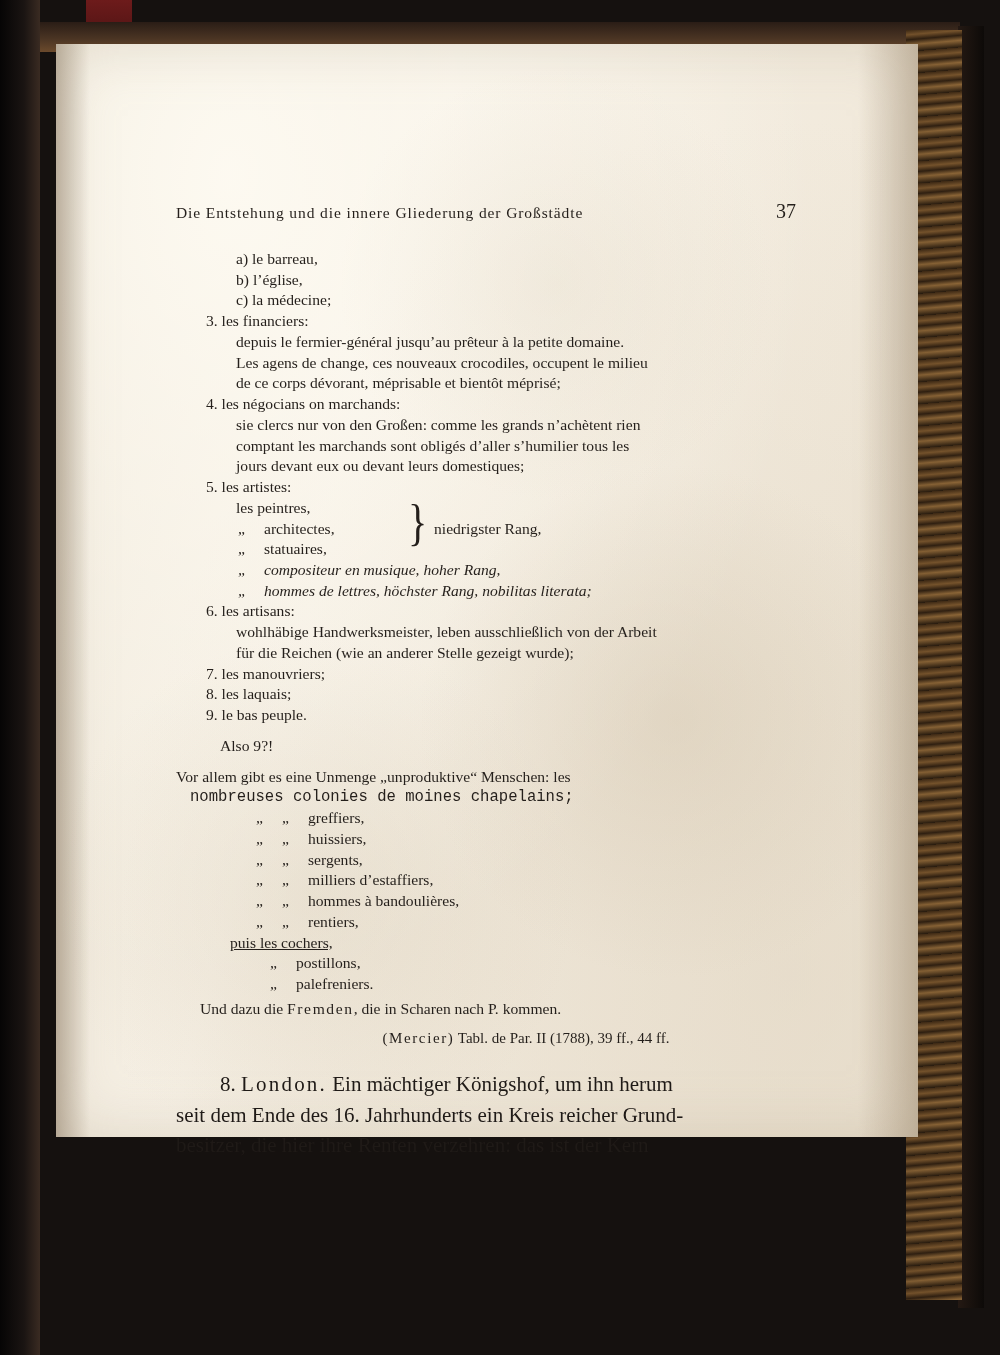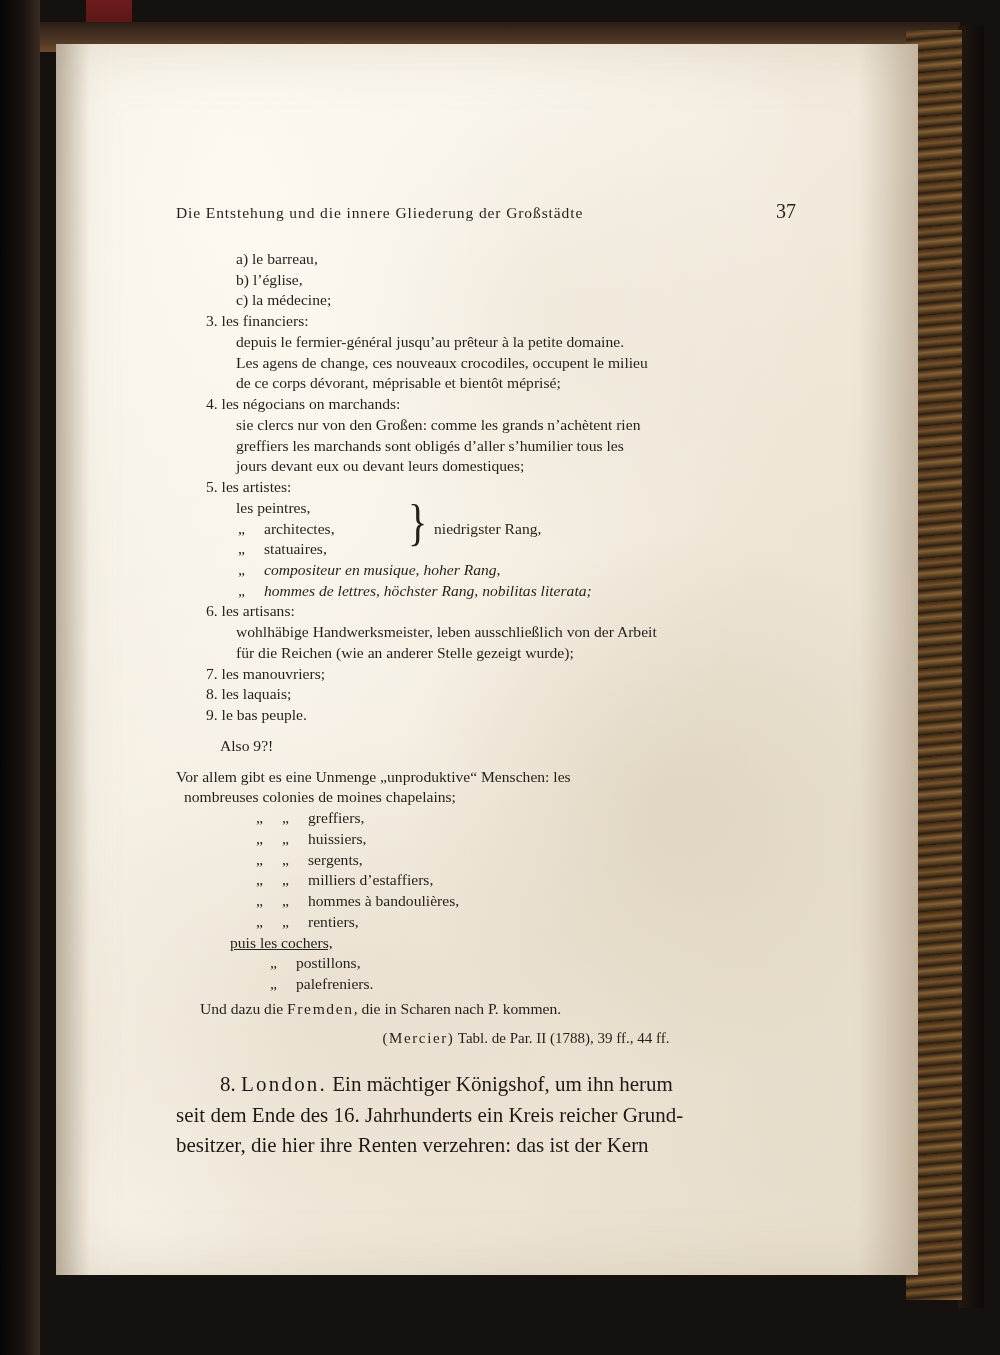--- a/index.html
+++ b/index.html
@@ -64,21 +64,21 @@
     position: absolute;
     right: 16px; top: 26px;
     width: 26px; height: 1282px;
     background: linear-gradient(90deg,#241913 0%, #0d0a08 100%);
   }
 
   
   .page {
     position: absolute;
     left: 56px; top: 44px;
-    width: 862px; height: 1231px;
+    width: 862px; height: 1093px;
     background: #f3ece0;
     background-image:
       radial-gradient(ellipse at 20% 12%, rgba(255,252,244,0.85) 0%, rgba(243,236,224,0) 60%),
       radial-gradient(ellipse at 85% 85%, rgba(222,210,190,0.5) 0%, rgba(243,236,224,0) 65%),
       linear-gradient(105deg, rgba(236,228,212,1) 0%, rgba(246,240,229,1) 35%, rgba(238,229,213,1) 100%);
     box-shadow: inset 0 0 60px rgba(180,165,140,0.35);
   }
   
   .page::before {
     content:"";
@@ -130,22 +130,23 @@
   .lvl-a { margin-left: 60px; }        
   .num   { margin-left: 30px; }        
   .indent-1 { margin-left: 60px; text-align: justify; }
   .indent-2 { margin-left: 62px; font-style: italic; }
   .quote-mark { display:inline-block; width: 26px; }
 
   .para {
     text-align: justify;
   }
   .para-full {
-    margin-left: 8px;
+    margin-left: 14px;
     text-align: justify;
+    font-family: Liberation Mono, monospace;
   }
   .sp-md { height: 10px; }
 
   .brace-row {
     position: relative;
     margin-left: 62px;
   }
   .brace {
     position: absolute;
     left: 170px;
@@ -209,21 +210,21 @@
         <div class="lvl-a">b) l’église,</div>
         <div class="lvl-a">c) la médecine;</div>
 
         <div class="num">3. les financiers:</div>
         <div class="indent-1">depuis le fermier-général jusqu’au prêteur à la petite domaine.</div>
         <div class="indent-1">Les agens de change, ces nouveaux crocodiles, occupent le milieu</div>
         <div class="indent-1">de ce corps dévorant, méprisable et bientôt méprisé;</div>
 
         <div class="num">4. les négocians on marchands:</div>
         <div class="indent-1">sie clercs nur von den Großen: comme les grands n’achètent rien</div>
-        <div class="indent-1">greffiers les marchands sont obligés d’aller s’humilier tous les</div>
+        <div class="indent-1">comptant les marchands sont obligés d’aller s’humilier tous les</div>
         <div class="indent-1">jours devant eux ou devant leurs domestiques;</div>
 
         <div class="num">5. les artistes:</div>
         <div class="indent-1">les peintres,</div>
 
         <div class="brace-row">
           <div>
             <span class="quote-mark">„</span><span>architectes,</span>
           </div>
           <div>

